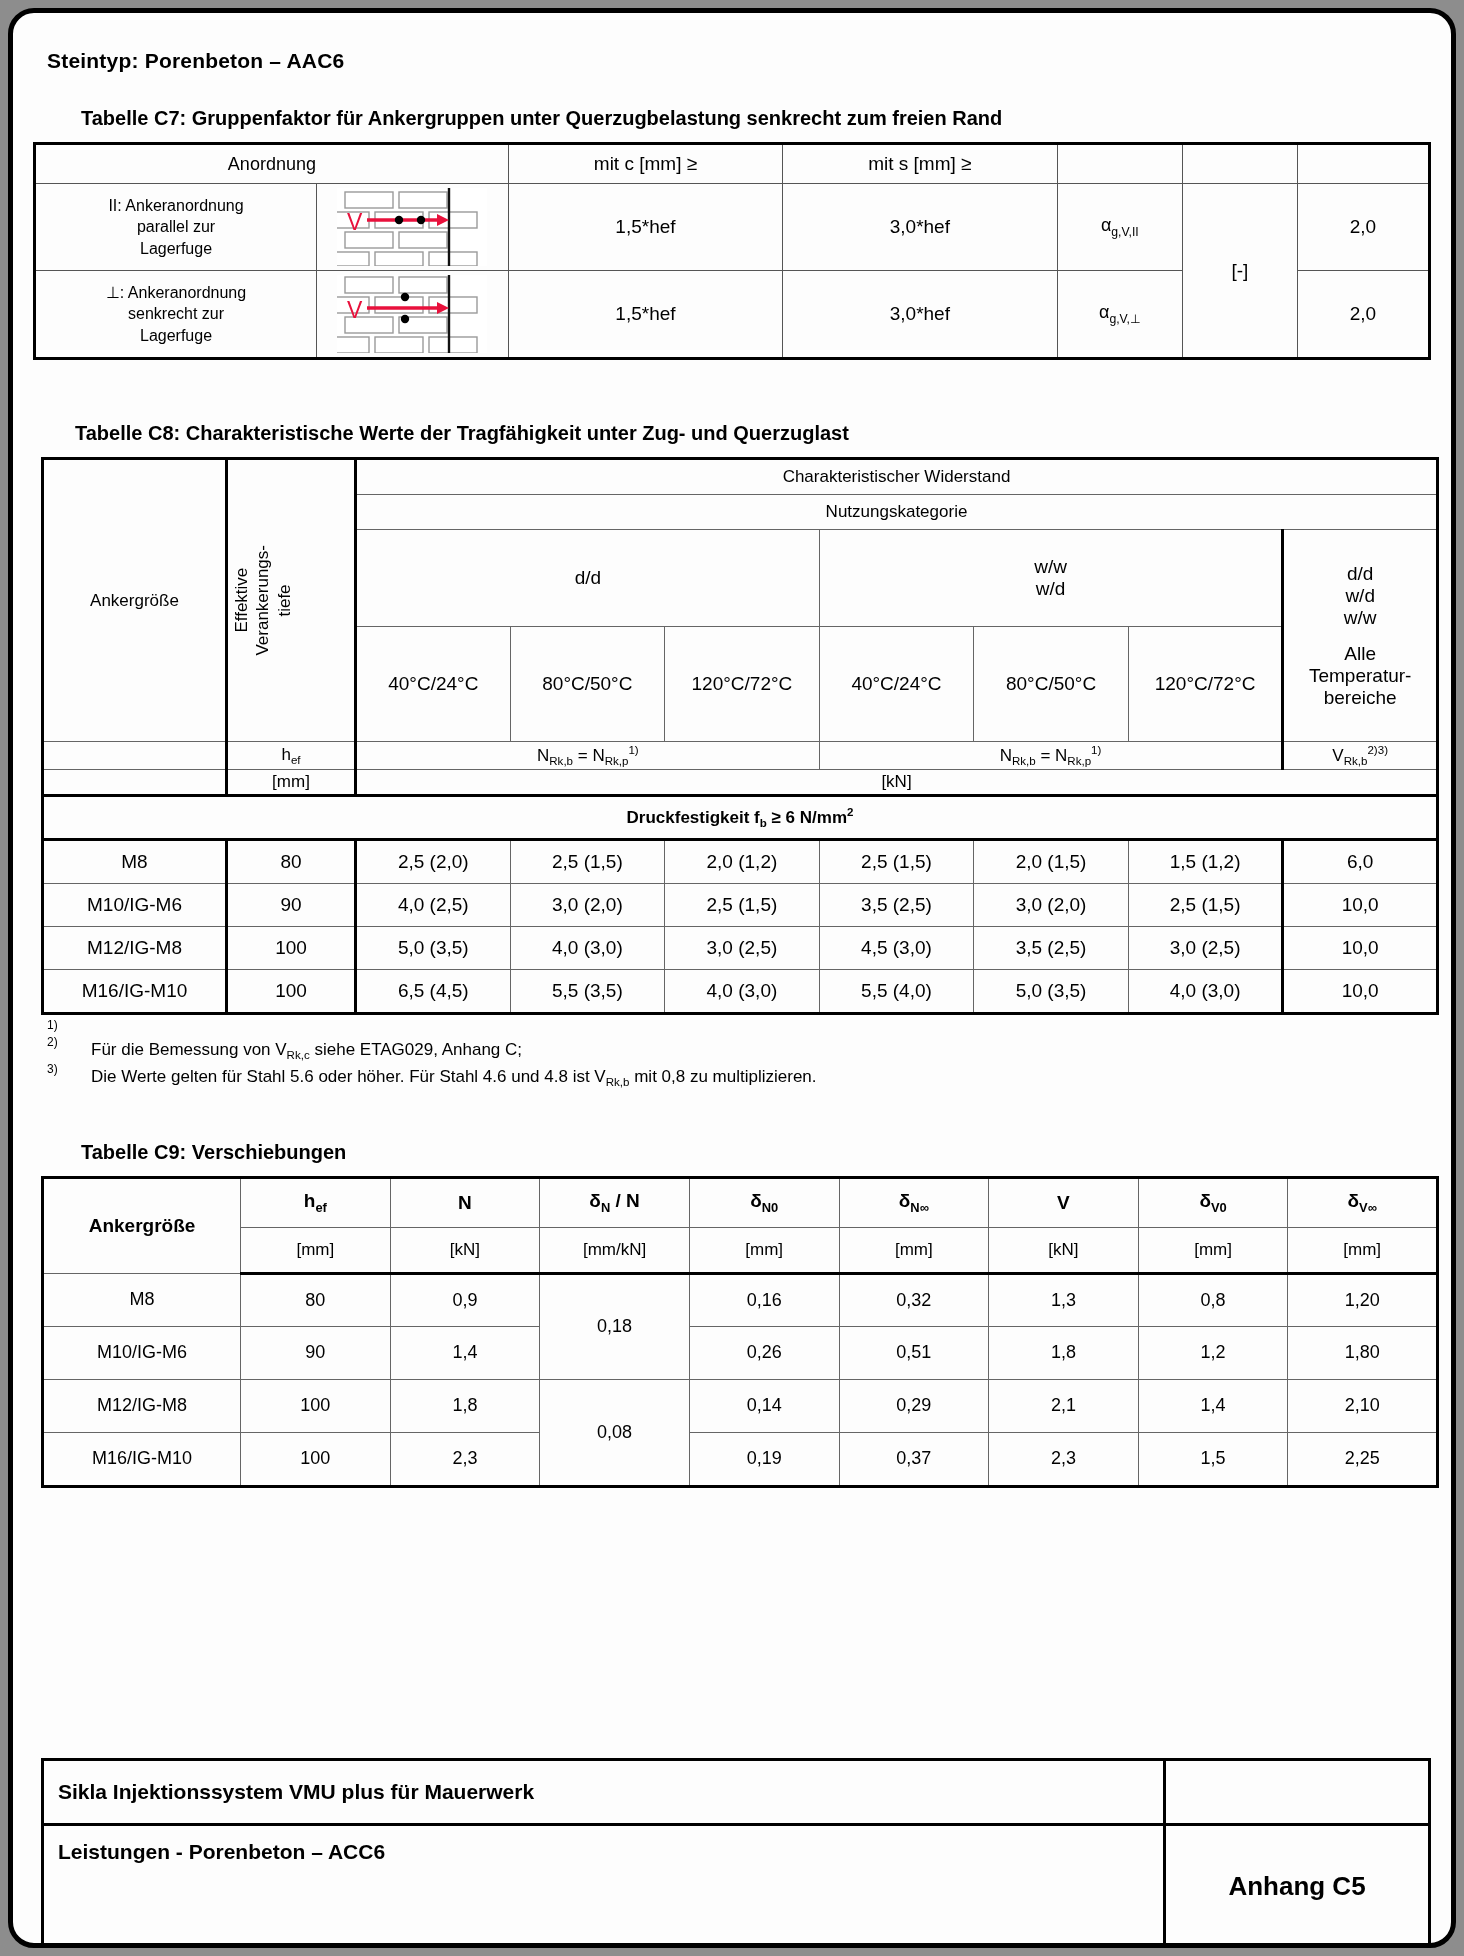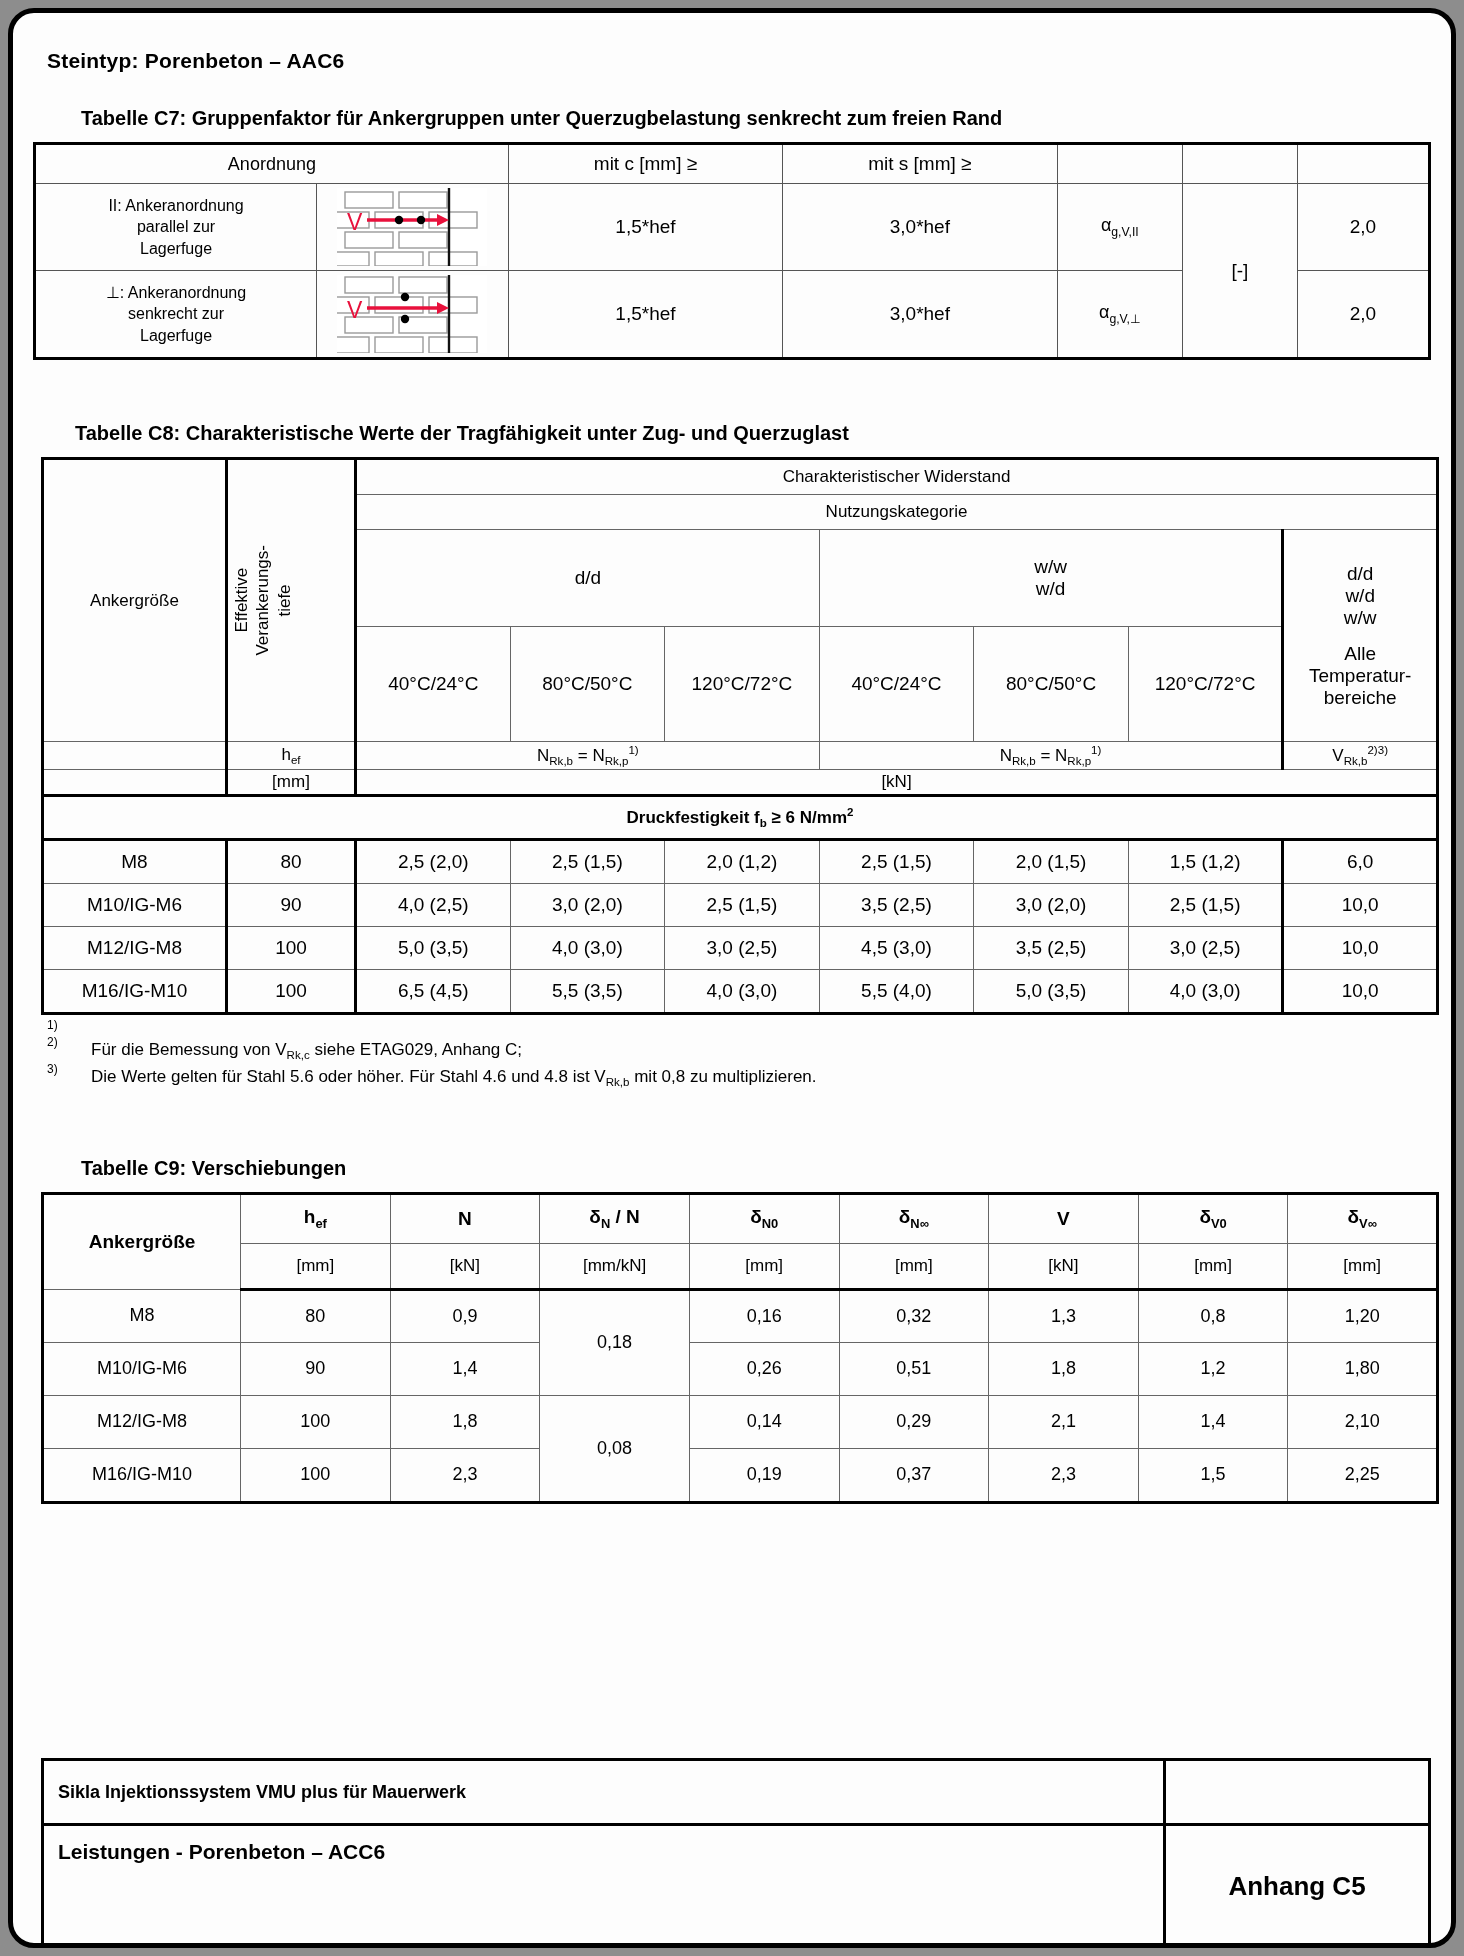--- a/index.html
+++ b/index.html
@@ -27,21 +27,21 @@
   .steintyp{
     font-size:21px;font-weight:bold;
     margin:22px 0 0 14px;
     letter-spacing:.2px;
   }
   .tbl-title{
     font-size:20px;font-weight:bold;
     margin:34px 0 12px 48px;
   }
   .tbl-title.c8{margin-left:42px;margin-top:62px;}
-  .tbl-title.c9{margin-left:48px;margin-top:66px;}
+  .tbl-title.c9{margin-left:48px;margin-top:50px;}
 
   
   table{border-collapse:collapse;font-size:17px;}
   td,th{font-weight:normal;text-align:center;vertical-align:middle;}
 
   .tc7{
     width:1398px;
     border:3px solid #000;
   }
   .tc7 td{border:1px solid #555;padding:2px 4px;}
@@ -89,21 +89,21 @@
   .tc9 .unit{font-size:17px;height:34px;}
 
   
   .footer{
     position:absolute;left:28px;top:1745px;width:1390px;
     border:3px solid #000;box-sizing:border-box;
   }
   .f-row1{
     border-bottom:3px solid #000;height:62px;display:flex;align-items:center;
   }
-  .f-row1 .left{flex:1;padding-left:14px;font-size:18px;font-weight:bold;}
+  .f-row1 .left{flex:1;padding-left:14px;font-size:21px;font-weight:bold;}
   .f-row1 .right{width:262px;border-left:3px solid #000;height:100%;}
   .f-row2{display:flex;min-height:120px;}
   .f-row2 .left{flex:1;padding:14px 0 10px 14px;}
   .f-row2 .right{
     width:262px;border-left:3px solid #000;
     display:flex;align-items:center;justify-content:center;
     font-size:26px;font-weight:bold;
   }
   .f-title{font-size:21px;font-weight:bold;margin-bottom:12px;}
   .f-sub{font-size:19px;}

